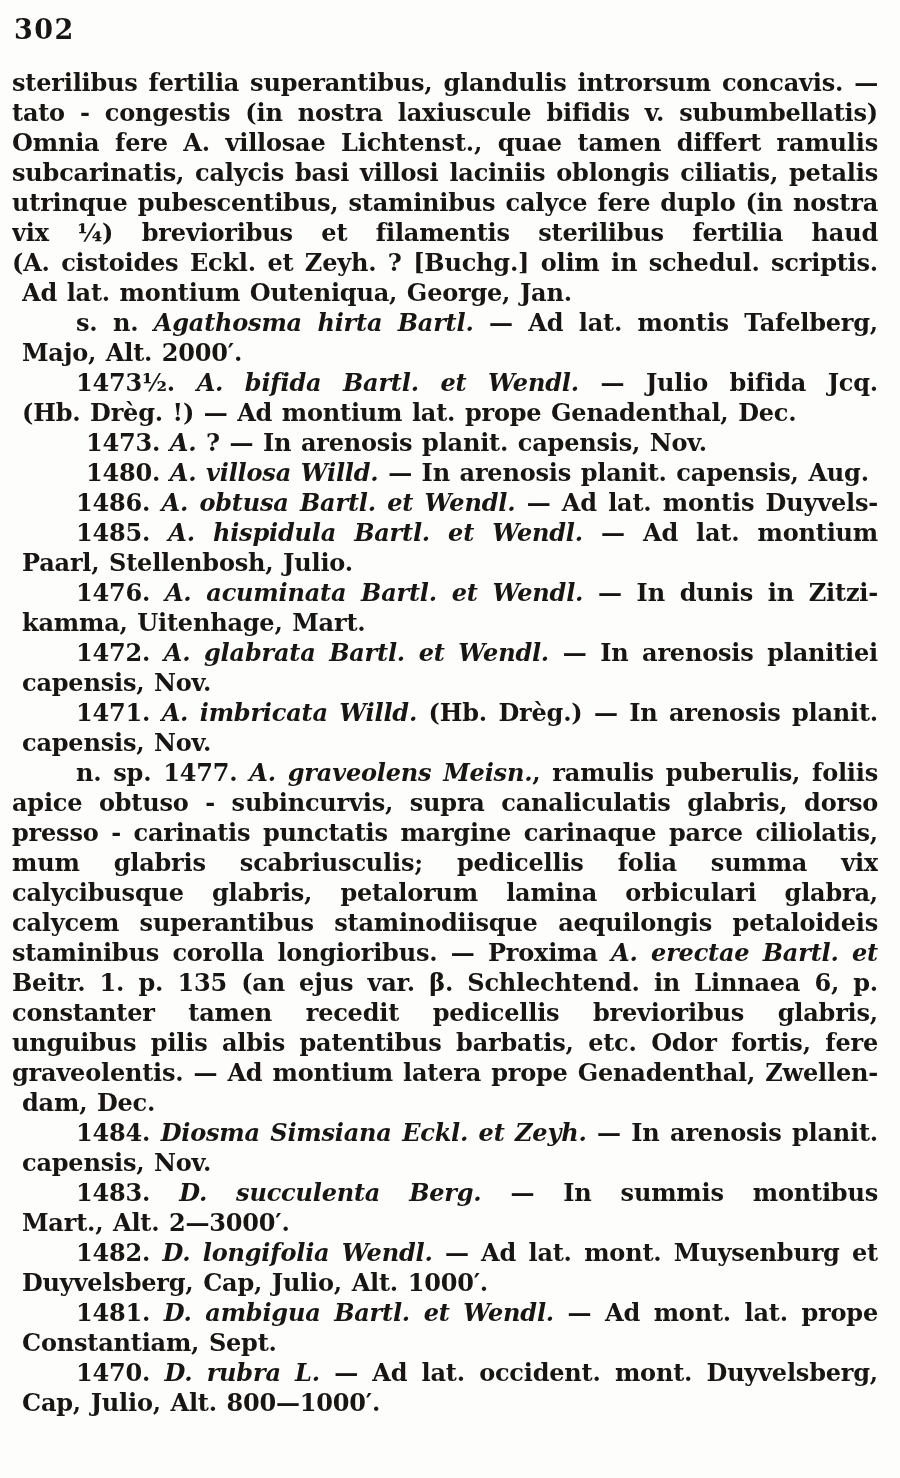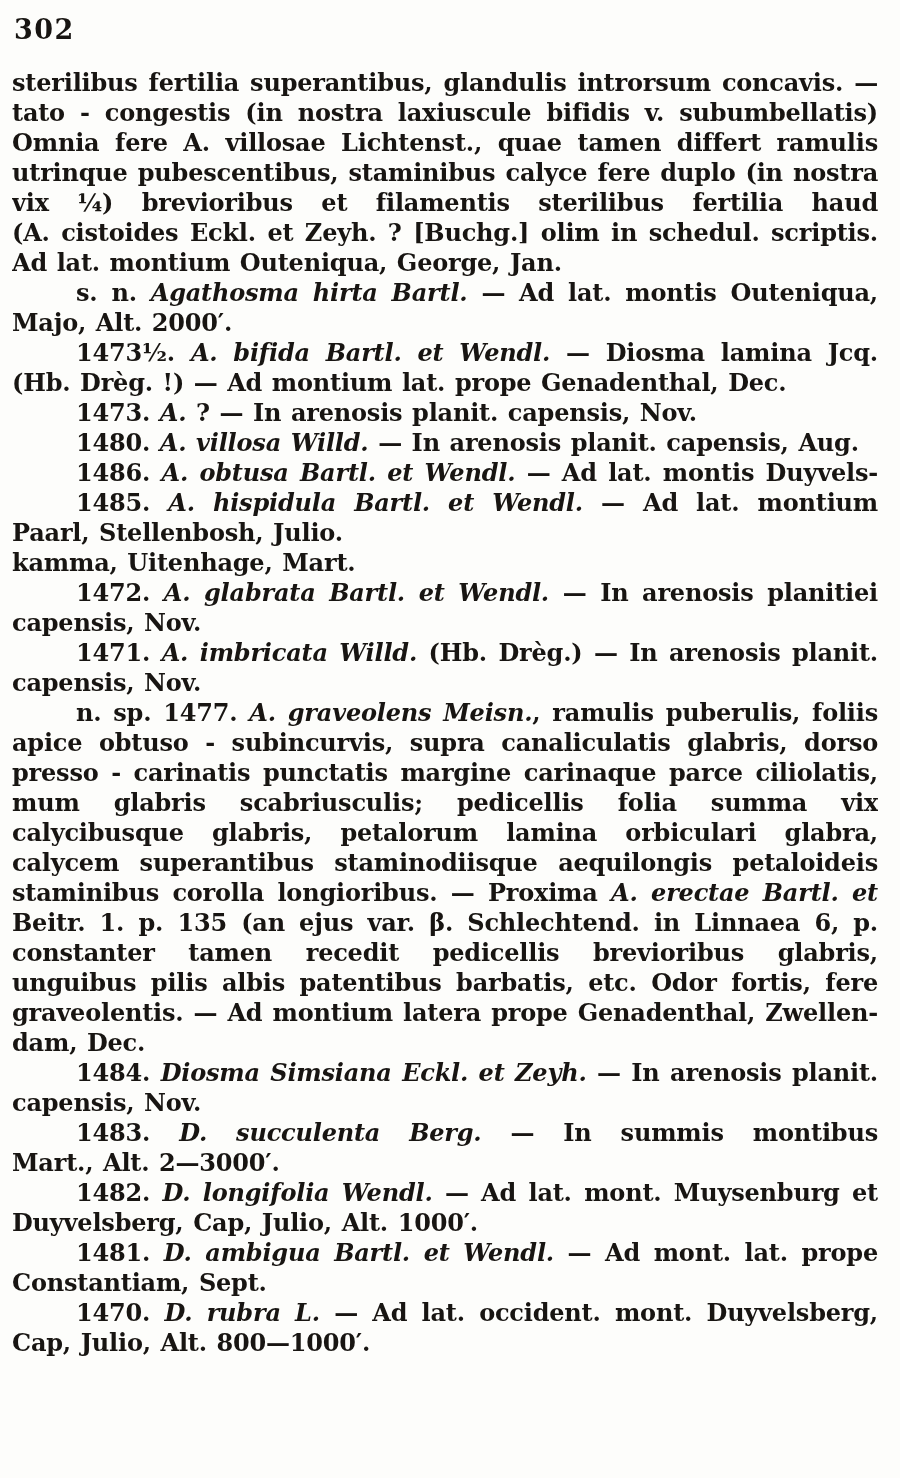--- a/index.html
+++ b/index.html
@@ -33,49 +33,52 @@
   }
   .line {
     height: 30px;
     overflow: hidden;
     text-align: justify;
     text-align-last: justify;
   }
   .line.final {
     text-align: left;
     text-align-last: left;
+    margin-left: 10px;
   }
   .line.indent {
     text-indent: 64px;
   }
   .it { font-style: italic; }
   .rm { font-style: normal; }
 </style>
 </head>
 <body>
 
 <div class="page">
   <div class="page-number">302</div>
   <div class="page-body">
       <div class="line"><span class="rm">sterilibus fertilia superantibus, glandulis introrsum concavis. —</span></div>
       <div class="line"><span class="rm">tato - congestis (in nostra laxiuscule bifidis v. subumbellatis) foliis</span></div>
       <div class="line"><span class="rm">Omnia fere A. villosae Lichtenst., quae tamen differt ramulis capi-</span></div>
+      <div class="line"><span class="rm">subcarinatis, calycis basi villosi laciniis oblongis ciliatis, petalis</span></div>
       <div class="line"><span class="rm">utrinque pubescentibus, staminibus calyce fere duplo (in nostra</span></div>
       <div class="line"><span class="rm">vix ¼) brevioribus et filamentis sterilibus fertilia haud superantibus.</span></div>
       <div class="line"><span class="rm">(A. cistoides Eckl. et Zeyh. ? [Buchg.] olim in schedul. scriptis. —</span></div>
       <div class="line final"><span class="rm">Ad lat. montium Outeniqua, George, Jan.</span></div>
-      <div class="line indent"><span class="rm">s. n. </span><span class="it">Agathosma hirta Bartl.</span><span class="rm"> — Ad lat. montis Outeniqua,</span></div>
+      <div class="line indent"><span class="rm">s. n. </span><span class="it">Agathosma hirta Bartl.</span><span class="rm"> — Ad lat. montis Tafelberg,</span></div>
       <div class="line final"><span class="rm">Majo, Alt. 2000′.</span></div>
-      <div class="line indent"><span class="rm">1473½. </span><span class="it">A. bifida Bartl. et Wendl.</span><span class="rm"> — Diosma lamina Jcq.</span></div>
+      <div class="line indent"><span class="rm">1473½. </span><span class="it">A. bifida Bartl. et Wendl.</span><span class="rm"> — Julio bifida Jcq.</span></div>
       <div class="line final"><span class="rm">(Hb. Drèg. !) — Ad montium lat. prope Genadenthal, Dec.</span></div>
       <div class="line indent final"><span class="rm">1473. </span><span class="it">A.</span><span class="rm"> ? — In arenosis planit. capensis, Nov.</span></div>
       <div class="line indent final"><span class="rm">1480. </span><span class="it">A. villosa Willd.</span><span class="rm"> — In arenosis planit. capensis, Aug.</span></div>
       <div class="line indent"><span class="rm">1486. </span><span class="it">A. obtusa Bartl. et Wendl.</span><span class="rm"> — Ad lat. montis Duyvels-</span></div>
       <div class="line indent"><span class="rm">1485. </span><span class="it">A. hispidula Bartl. et Wendl.</span><span class="rm"> — Ad lat. montium prope</span></div>
       <div class="line final"><span class="rm">Paarl, Stellenbosh, Julio.</span></div>
+      <div class="line indent"><span class="rm">1476. </span><span class="it">A. acuminata Bartl. et Wendl.</span><span class="rm"> — In dunis in Zitzi-</span></div>
       <div class="line final"><span class="rm">kamma, Uitenhage, Mart.</span></div>
       <div class="line indent"><span class="rm">1472. </span><span class="it">A. glabrata Bartl. et Wendl.</span><span class="rm"> — In arenosis planitiei</span></div>
       <div class="line final"><span class="rm">capensis, Nov.</span></div>
       <div class="line indent"><span class="rm">1471. </span><span class="it">A. imbricata Willd.</span><span class="rm"> (Hb. Drèg.) — In arenosis planit.</span></div>
       <div class="line final"><span class="rm">capensis, Nov.</span></div>
       <div class="line indent"><span class="rm">n. sp. 1477. </span><span class="it">A. graveolens Meisn.</span><span class="rm">, ramulis puberulis, foliis</span></div>
       <div class="line"><span class="rm">apice obtuso - subincurvis, supra canaliculatis glabris, dorso com-</span></div>
       <div class="line"><span class="rm">presso - carinatis punctatis margine carinaque parce ciliolatis, de-</span></div>
       <div class="line"><span class="rm">mum glabris scabriusculis; pedicellis folia summa vix aequantibus</span></div>
       <div class="line"><span class="rm">calycibusque glabris, petalorum lamina orbiculari glabra, unguibus</span></div>

